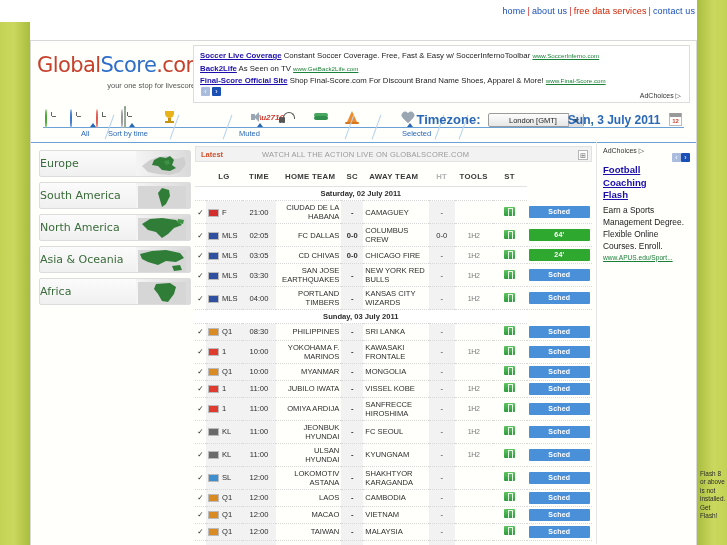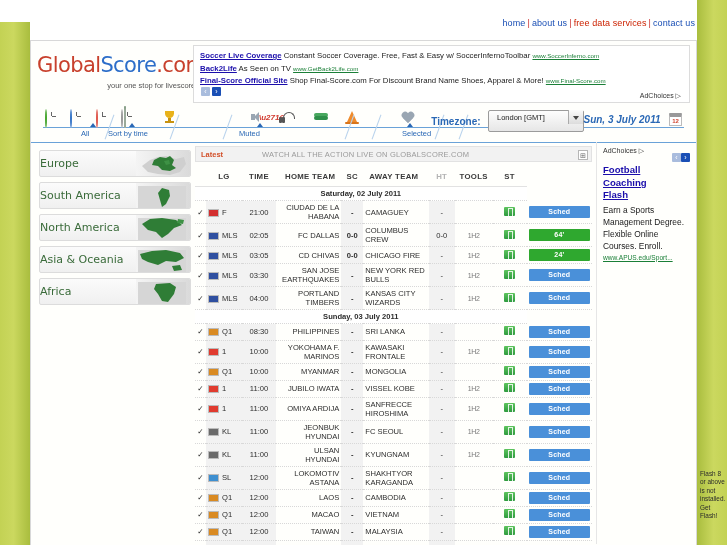--- a/index.html
+++ b/index.html
@@ -24,21 +24,21 @@
   }
   .band.left  { left: 0; top: 22px; }
   .band.right { right: 0; top: 0; background: linear-gradient(to left, #c3d254 0%, #cbd85f 45%, #a9bd3e 100%); }
   .band-mask-top {
     position: absolute; left: 0; top: 0; width: 30px; height: 22px;
     background: #ffffff;
   }
 
   
   .topnav {
-    position: absolute; top: 18px; right: 32px;
+    position: absolute; top: 6px; right: 32px;
     font-size: 9px; color: #c0392b; letter-spacing: 0.1px;
   }
   .topnav a { color: #1a4fb5; text-decoration: none; }
   .topnav .sep { color: #cc3333; margin: 0 2px; }
   .topnav a.red { color: #cc2200; }
 
   
   .card {
     position: absolute; left: 30px; top: 40px;
     width: 667px; height: 505px;
@@ -175,38 +175,38 @@
   .tb-tick {
     position: absolute; top: 15px; width: 0; height: 0;
     border-left: 3px solid transparent; border-right: 3px solid transparent;
     border-bottom: 4px solid #2a68b5;
   }
   .tb-slash {
     position: absolute; top: 6px; width: 1px; height: 26px;
     background: #b9d3ec; transform: rotate(20deg);
   }
   .tz-wrap { position: absolute; right: 112px; top: 2px; }
-  .tz-label { font-size: 10px; font-weight: bold; color: #2a68b5; vertical-align: middle; }
+  .tz-label { font-size: 13px; font-weight: bold; color: #2a68b5; vertical-align: middle; }
   .tz-sel {
     display: inline-block; vertical-align: middle; margin-left: 3px;
-    width: 96px; height: 22px; background: linear-gradient(#fdfdfd,#e6e6e6);
+    width: 96px; height: 14px; background: linear-gradient(#fdfdfd,#e6e6e6);
     border: 1px solid #9b9b9b; border-radius: 2px; position: relative;
-    font-size: 7.5px; color: #222; line-height: 13px; padding-left: 8px;
+    font-size: 7.5px; color: #222; line-height: 13px; padding-left: 20px;
   }
   .tz-sel .arrow {
     position: absolute; right: 0; top: -1px; width: 15px; height: 14px;
     background: linear-gradient(#fafafa,#dcdcdc); border-left: 1px solid #aaa;
   }
   .tz-sel .arrow::after {
     content: ""; position: absolute; left: 4px; top: 6px;
     border-left: 3px solid transparent; border-right: 3px solid transparent;
     border-top: 4px solid #444;
   }
   .date-wrap { position: absolute; right: 14px; top: 2px; white-space: nowrap; }
-  .date-txt { font-size: 10px; font-weight: bold; color: #2a68b5; vertical-align: middle; font-style: italic; }
+  .date-txt { font-size: 12px; font-weight: bold; color: #2a68b5; vertical-align: middle; }
   .date-ic {
     display: inline-block; vertical-align: middle; margin-left: 4px;
     width: 13px; height: 13px; background: #fff; border: 1.2px solid #bbb;
     border-top: 4px solid #999; border-radius: 1px; position: relative;
   }
   .date-ic b {
     position: absolute; left: 0; right: 0; bottom: 0px; text-align: center;
     font-size: 6px; color: #d1452f; line-height: 7px;
   }
   .toolbar-bottom-rule {

